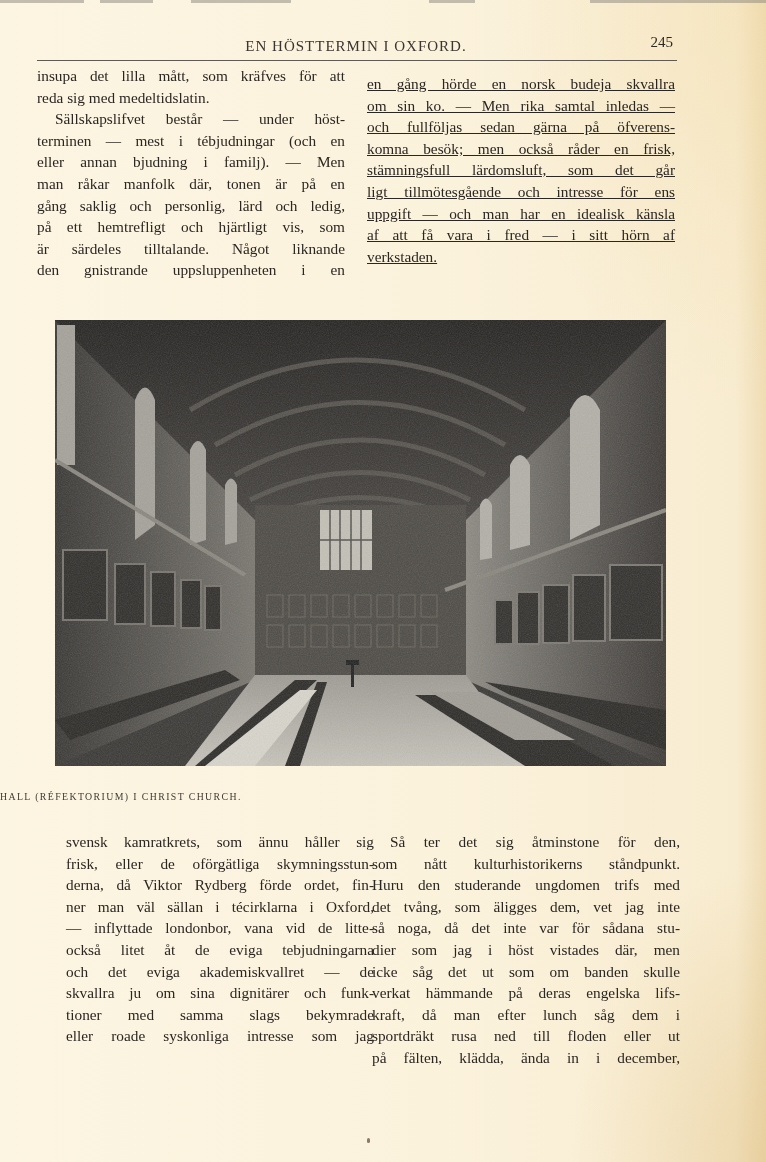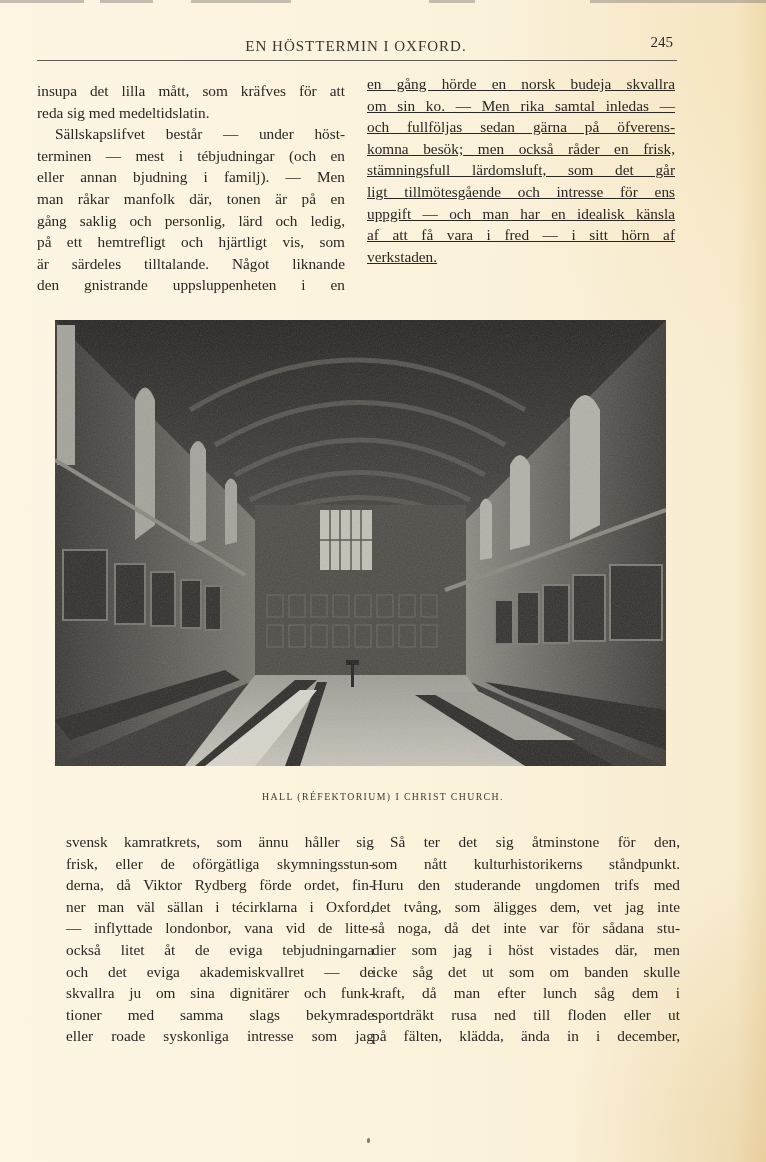--- a/index.html
+++ b/index.html
@@ -37,32 +37,32 @@
       background: #5f5a52;
     }
     .column {
       position: absolute; width: 308px;
       font-size: 15.3px; line-height: 21.6px;
       text-align: justify;
     }
     .column .line { display: block; text-align: justify; text-align-last: justify; white-space: nowrap; }
     .column .line.last { text-align-last: left; }
     .column .line.indent { padding-left: 18px; }
-    #col-top-left { left: 37px; top: 80px; }
+    #col-top-left { left: 37px; top: 65px; }
     #col-top-right { left: 367px; top: 73px; text-decoration: underline; }
     #col-bottom-left { left: 42px; top: 831px; margin-left: 24px; }
     #col-bottom-right { left: 372px; top: 831px; }
 
     .figure {
       position: absolute; left: 55px; top: 320px; width: 611px; height: 446px;
       background: #3b3936; overflow: hidden;
     }
     .figure svg { display: block; }
     .caption {
-      position: absolute; left: 0; right: 0; top: 791px; text-align: center;
+      position: absolute; left: 0; right: 0; top: 791px; text-align: left;
       font-size: 9.8px; letter-spacing: 1.4px; color: #3f3a34;
     }
     .speck { position: absolute; width: 3px; height: 5px; background: #8c7a66; border-radius: 2px; }
   </style>
 </head>
 <body>
 
 <div class="page"></div>
 <div class="top-edge"></div>
 
@@ -242,18 +242,19 @@
     <span class="line">eller roade syskonliga intresse som jag</span>
   </div>
 <div class="column" id="col-bottom-right">
     <span class="line indent">Så ter det sig åtminstone för den,</span>
     <span class="line">som nått kulturhistorikerns ståndpunkt.</span>
     <span class="line">Huru den studerande ungdomen trifs med</span>
     <span class="line">det tvång, som äligges dem, vet jag inte</span>
     <span class="line">så noga, då det inte var för sådana stu-</span>
     <span class="line">dier som jag i höst vistades där, men</span>
     <span class="line">icke såg det ut som om banden skulle</span>
+    <span class="line">verkat hämmande på deras engelska lifs-</span>
     <span class="line">kraft, då man efter lunch såg dem i</span>
     <span class="line">sportdräkt rusa ned till floden eller ut</span>
     <span class="line">på fälten, klädda, ända in i december,</span>
   </div>
 
 <div class="speck" style="left:367px; top:1138px;"></div>
 
 </body></html>

